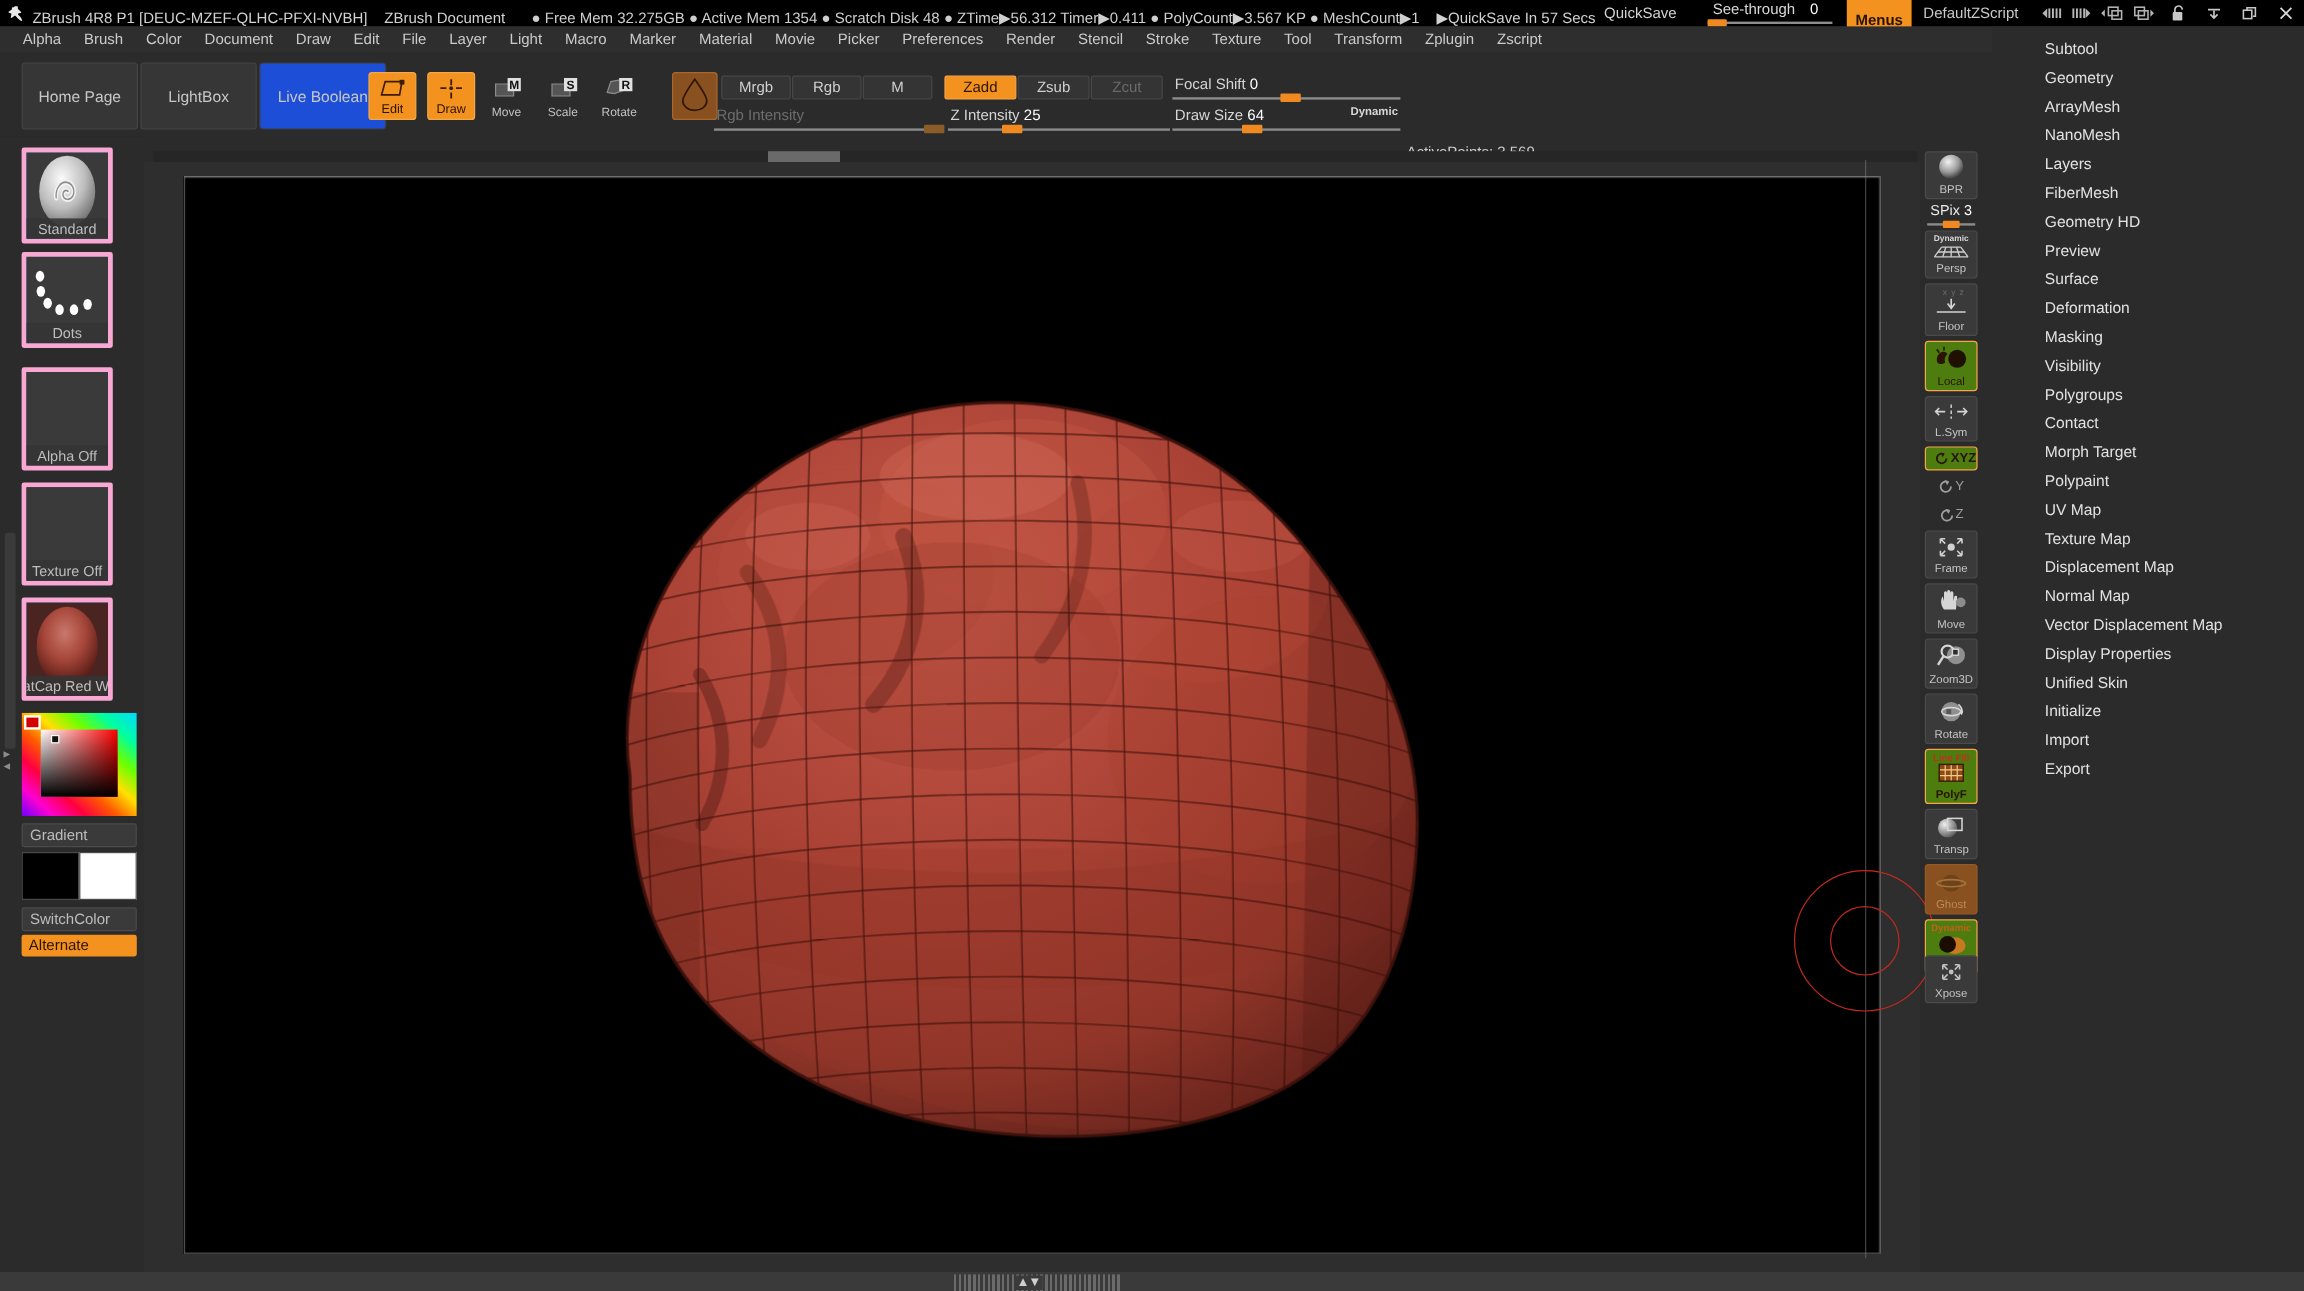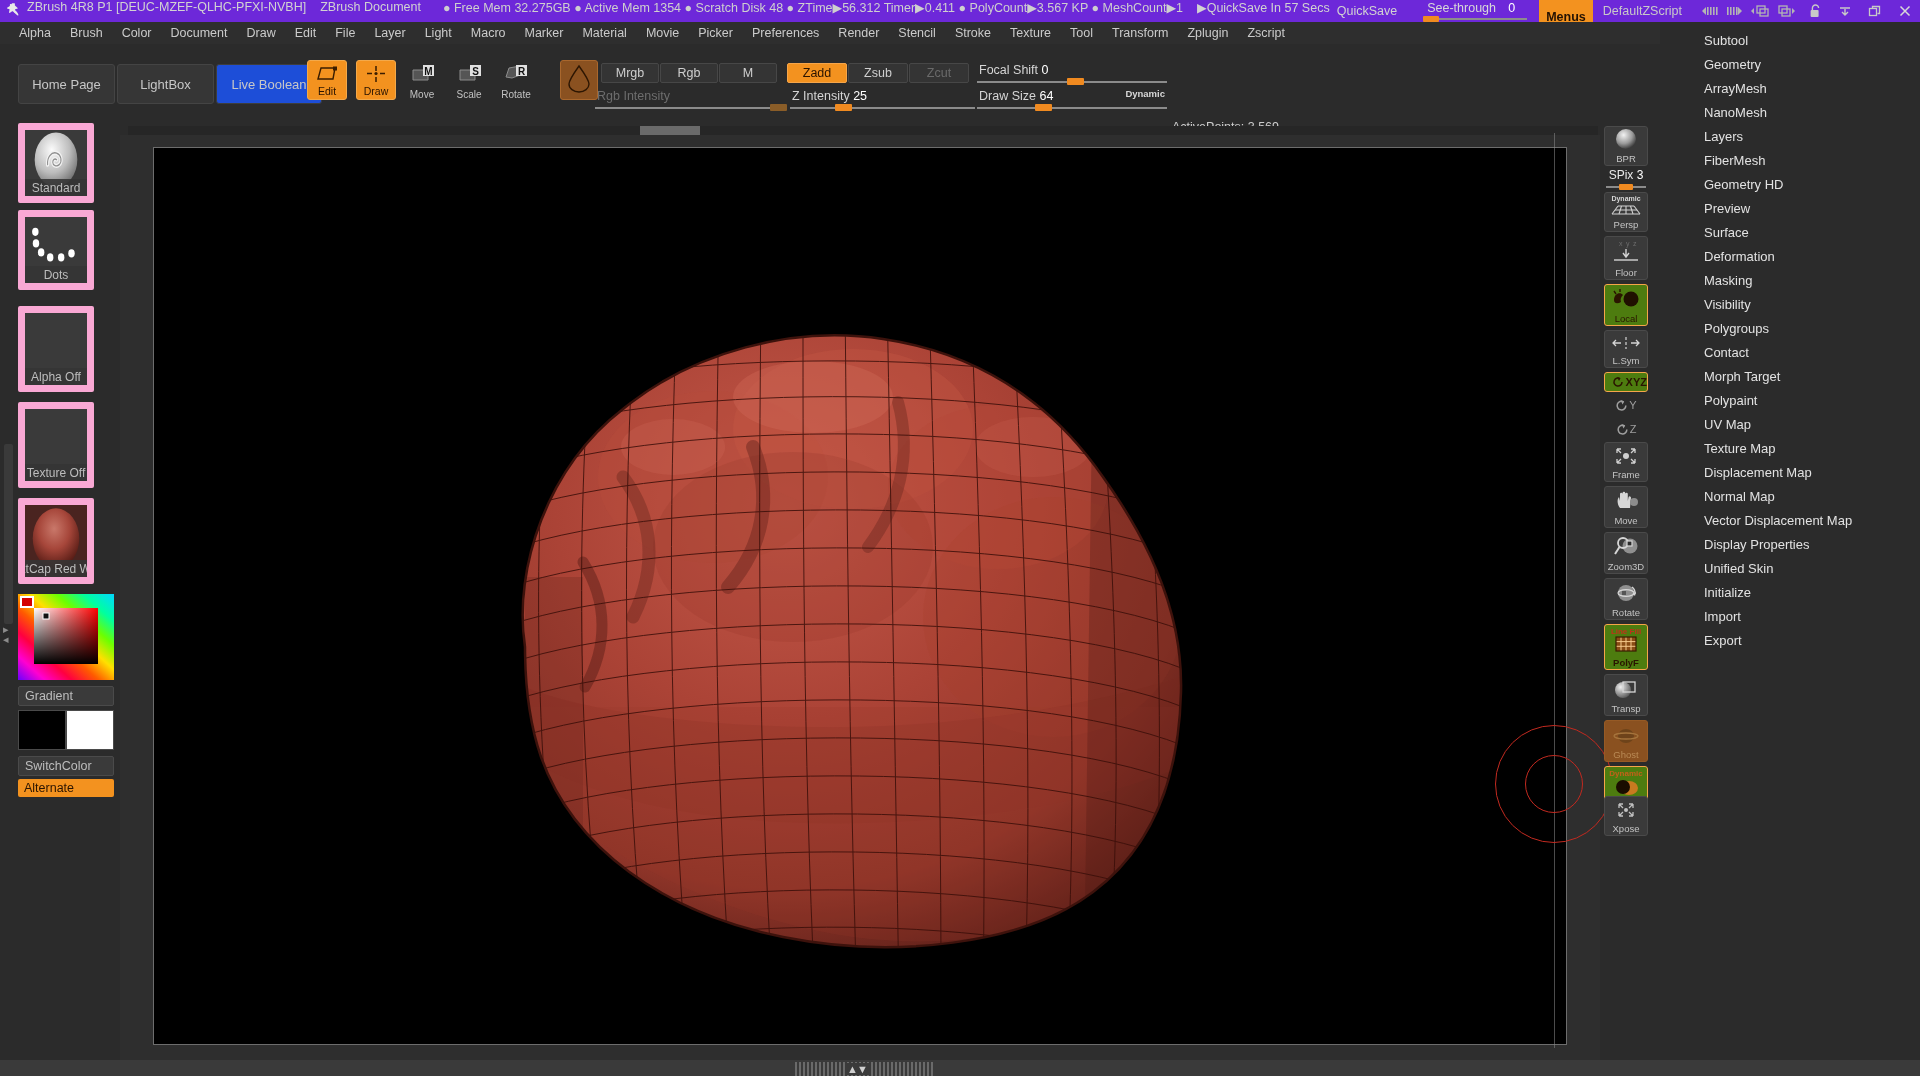--- a/index.html
+++ b/index.html
@@ -8,22 +8,22 @@
     background: #2b2b2b;
     font-family: "Liberation Sans", sans-serif;
     overflow: hidden;
     color: #c9c9c9;
   }
   #app { position: relative; width: 1920px; height: 1076px; }
 
   
   .titlebar {
     position: absolute; left: 0; top: 0; width: 1920px; height: 22px;
-    background: #6d28d9;
-    display: flex; align-items: flex-start;
+    background: #000000;
+    display: flex; align-items: flex-end;
     font-size: 12.5px; color: #d2d2d2; white-space: nowrap;
   }
   .zb-logo { width: 20px; height: 20px; margin: 0 3px 0 4px; display:flex; align-items:center; justify-content:center; }
   .tb-appname { margin-right: 14px; }
   .tb-doc { margin-right: 22px; }
   .tb-stats { color: #cfcfcf; }
   .tb-qs { margin-left: 14px; }
   .tb-right { position:absolute; right: 0; top: 0; height: 22px; display:flex; align-items:center; }
   .tb-quicksave { margin-right: 26px; font-size: 12.5px; color:#d2d2d2;}
   .see-through-wrap { position: relative; width: 104px; height: 22px; margin-right: 12px; }
@@ -53,21 +53,21 @@
   
   .toolbar {
     position:absolute; left: 0; top: 44px; width: 1690px; height: 70px;
     background: #2b2b2b;
   }
   .tb-btn {
     position:absolute; background: #363636; border: 1px solid #444;
     border-radius: 3px; color:#c7c7c7; font-size: 13px;
     display:flex; align-items:center; justify-content:center;
   }
-  .tb-btn.wide { height: 40px; top: 20px; justify-content: center; }
+  .tb-btn.wide { height: 56px; top: 8px; justify-content: center; }
   .tb-btn.sq { width: 38px; height: 40px; top: 16px; flex-direction: column; justify-content: flex-end; padding-bottom: 2px;}
   .tb-btn.on { background: #f3921f; border-color:#f3a94a; color:#2a1400; }
   .tb-btn .lbl { font-size: 10.5px; line-height: 11px; }
   .tb-btn.sq .glyph { flex: 1; display:flex; align-items:center; justify-content:center; }
 
   .mini-btn {
     position:absolute; width: 36px; height: 40px; top: 16px;
     display:flex; flex-direction:column; align-items:center; justify-content:flex-end;
     color:#c2c2c2; font-size: 10px;
   }
@@ -100,21 +100,21 @@
 
   .points-info { position:absolute; font-size: 12.5px; color:#cdcdcd; }
 
   
   .lefttray {
     position:absolute; left: 0; top: 114px; width: 120px; height: 962px;
     background: #2b2b2b;
   }
   .pal-slot {
     position:absolute; left: 18px; width: 76px;
-    background: #0c4a6e; border: 7px solid #f9a8d4; border-radius: 2px;
+    background: #0c4a6e; border: 4px solid #f9a8d4; border-radius: 2px;
     overflow: hidden;
   }
   .pal-thumb { width: 100%; height: 100%; }
   .pal-caption {
     position:absolute; left:0; bottom: 0; width: 100%; height: 17px;
     background: rgba(52,52,52,0.88); color:#bdbdbd; font-size: 12px;
     display:flex; align-items:center; justify-content:center; white-space:nowrap; overflow:hidden;
   }
   .plain-caption {
     position:absolute; left:18px; width:96px; height:20px; background:#3a3a3a;

